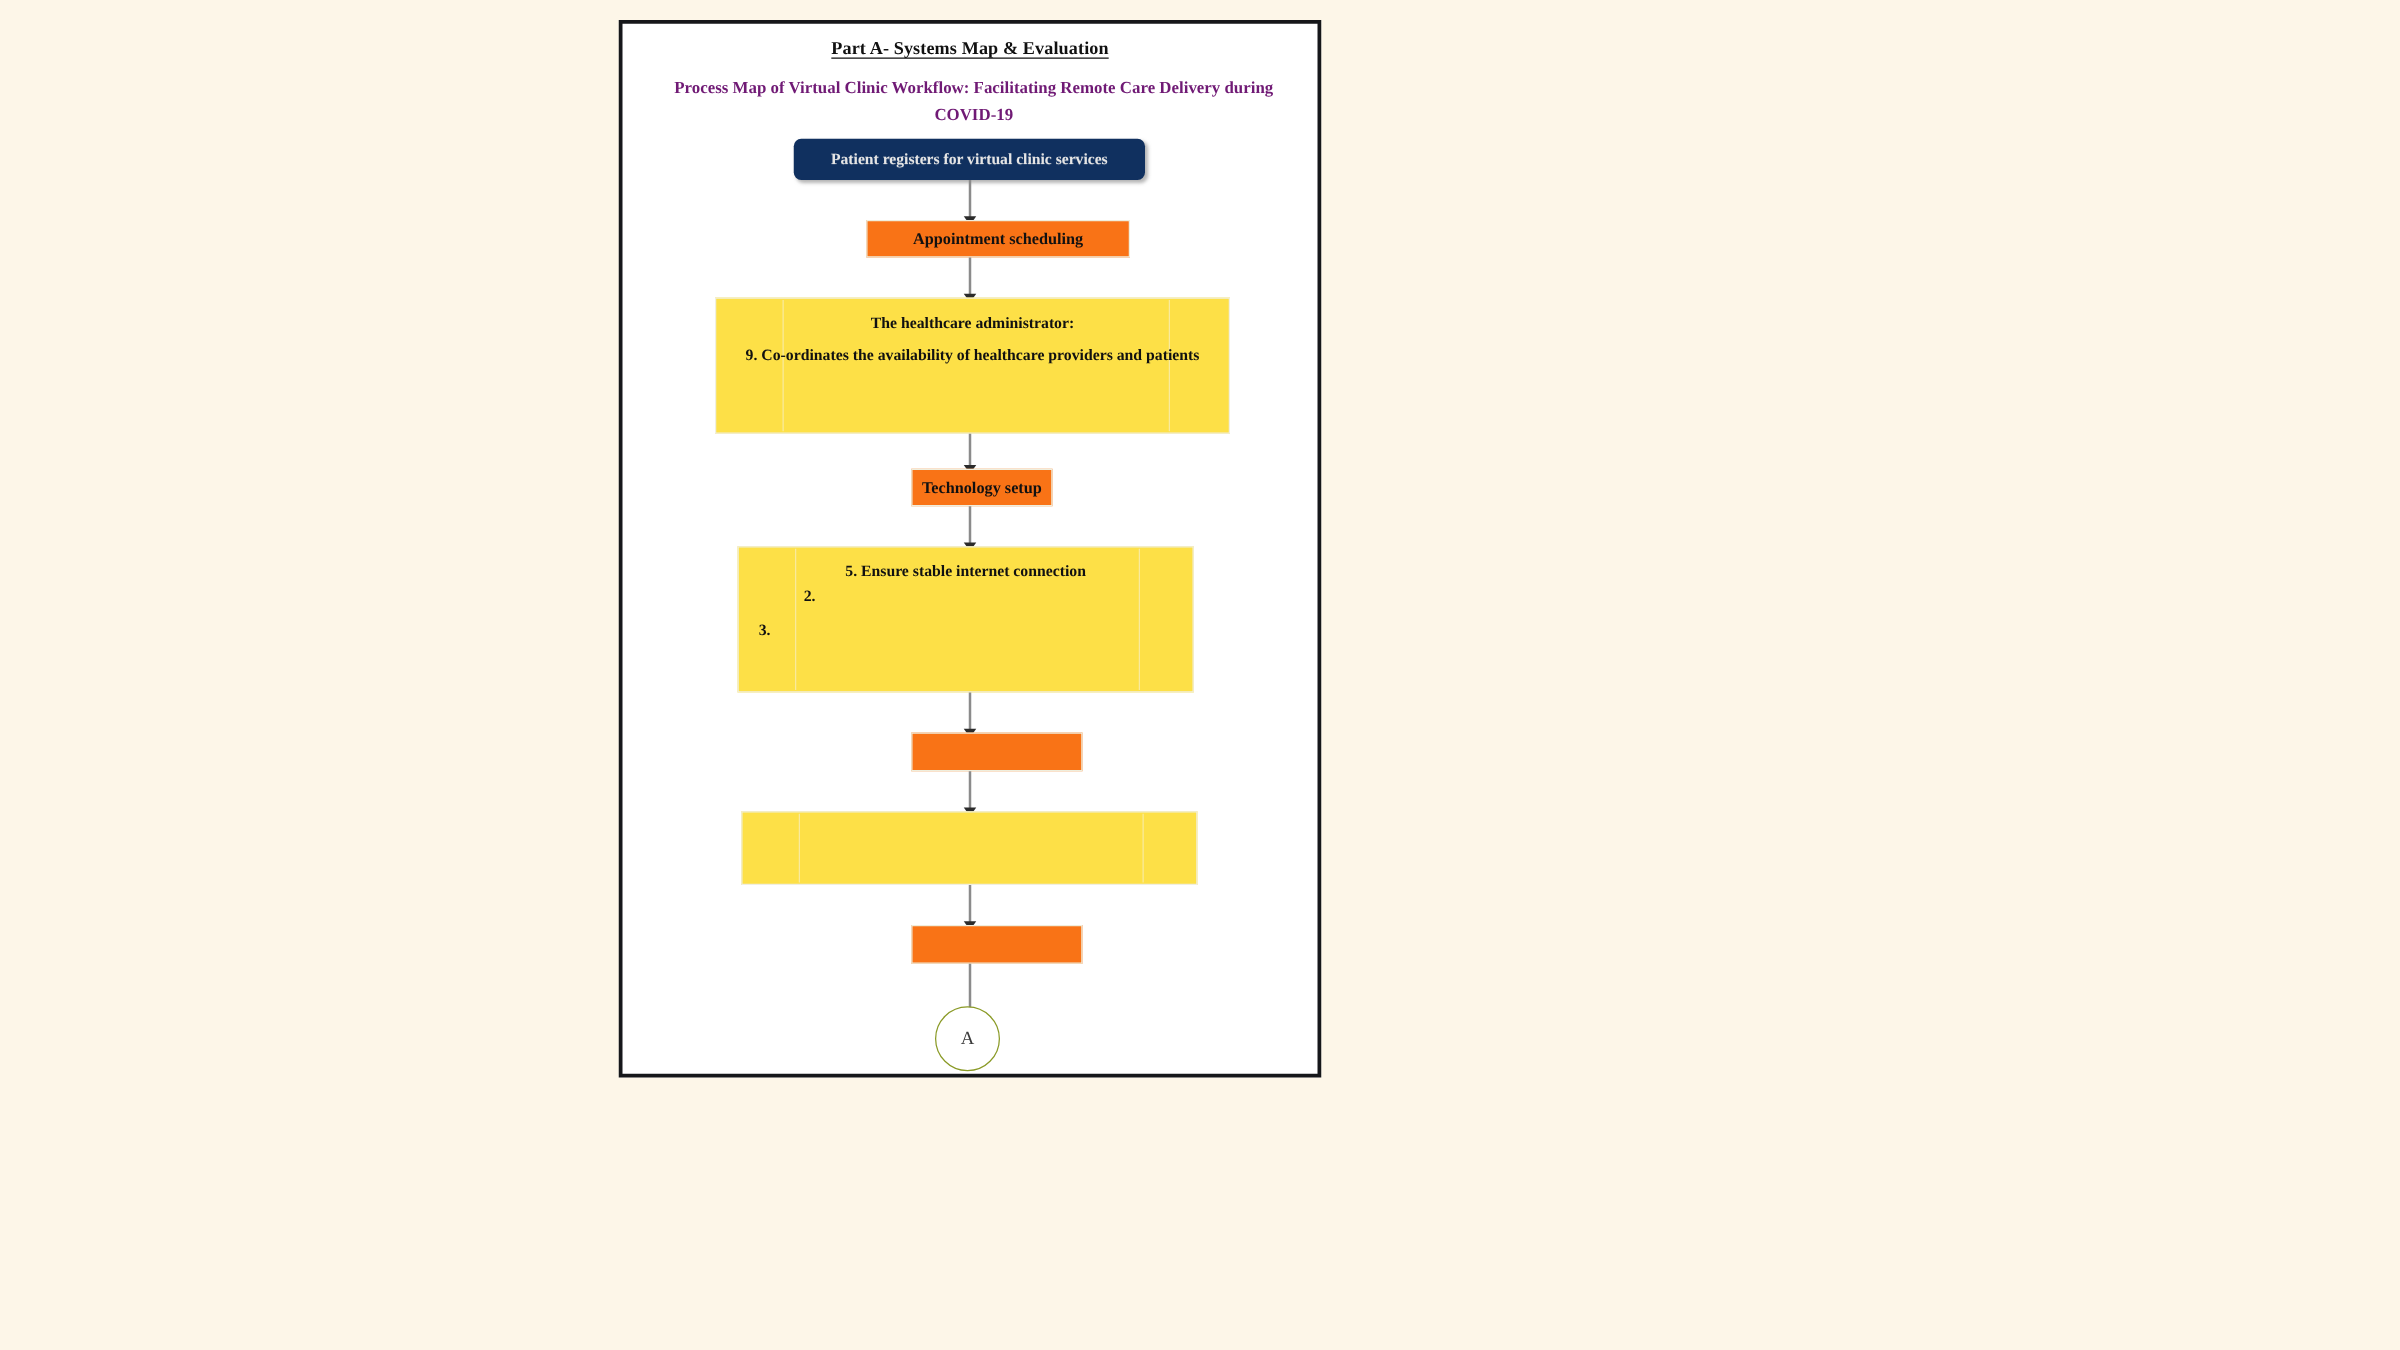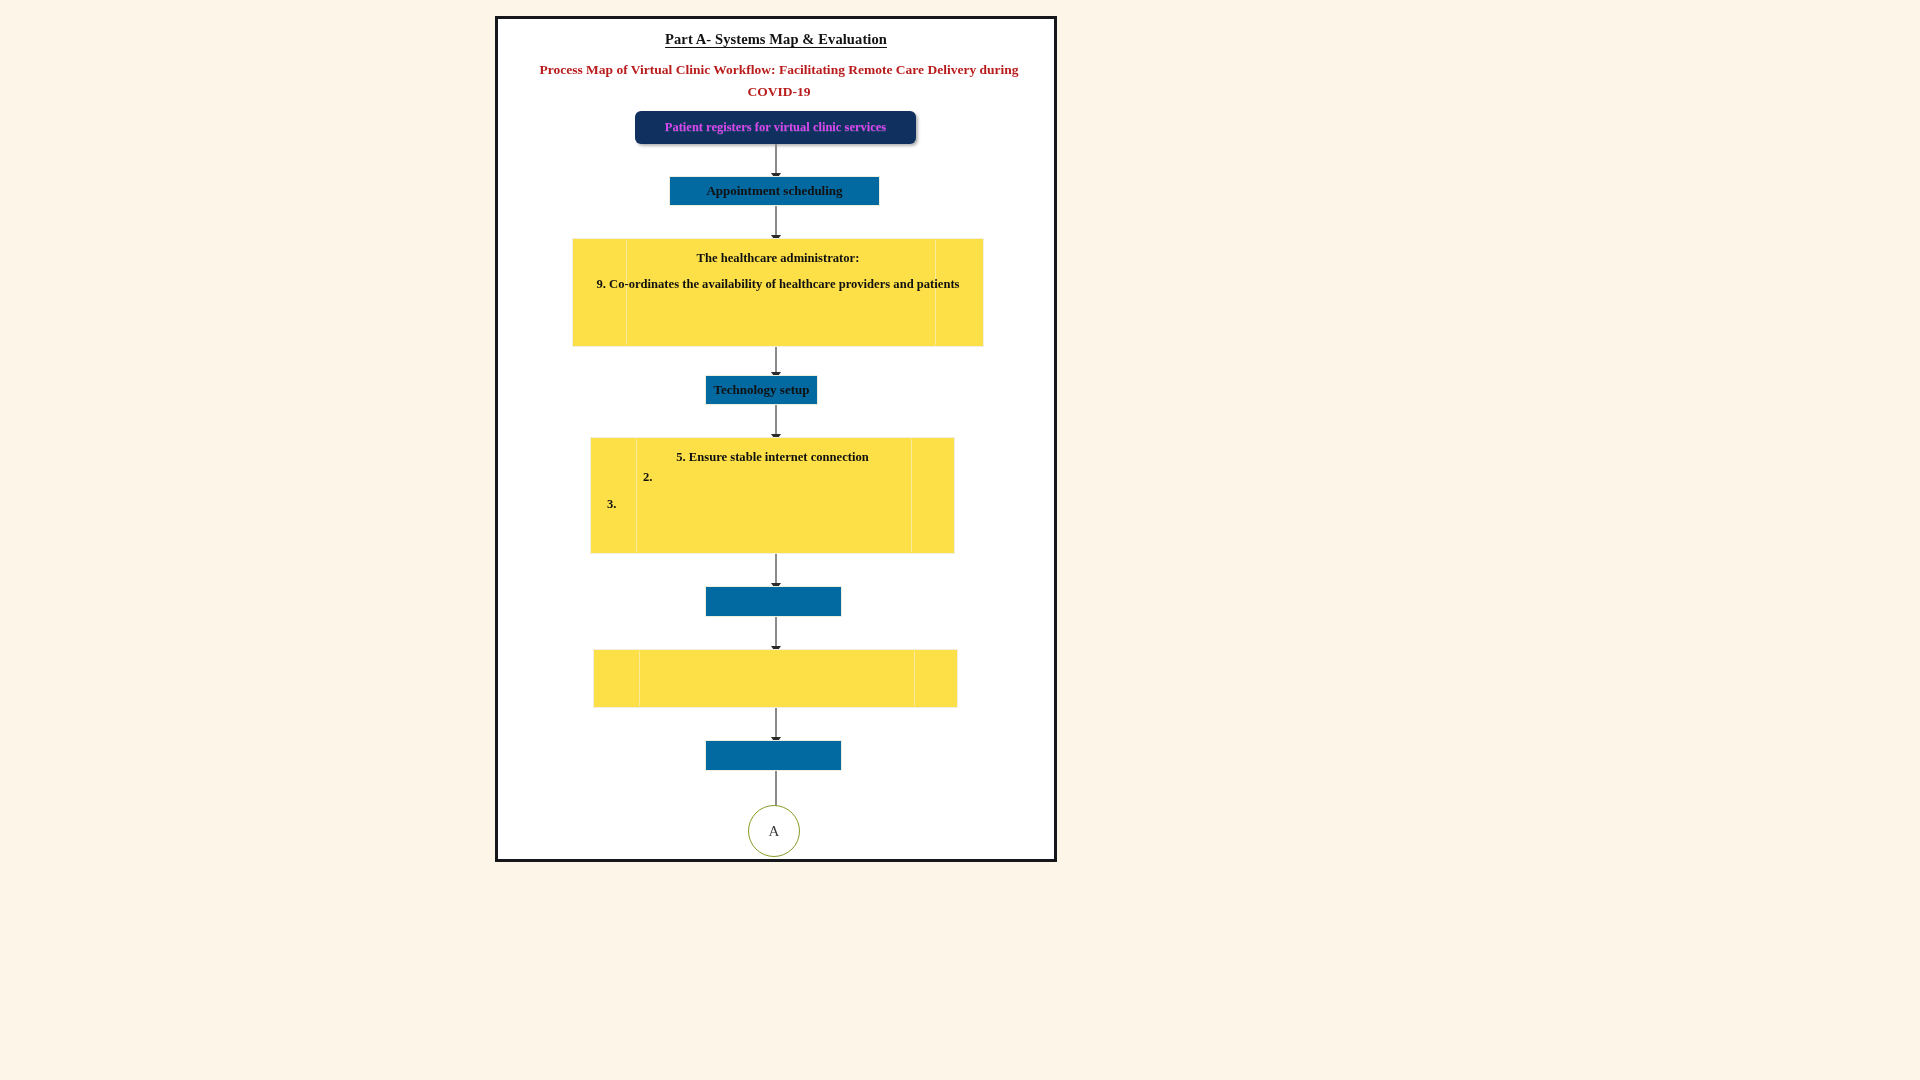--- a/index.html
+++ b/index.html
@@ -40,43 +40,44 @@
   .heading-main span.u {
     text-decoration: underline;
     text-underline-offset: 2.5px;
   }
   .heading-sub {
     position: absolute;
     left: 26px; top: 40px; width: 510px;
     text-align: center;
     font-size: 13.5px;
     font-weight: bold;
-    color: #b91c1c;
+    color: #701a75;
     line-height: 22px;
   }
   
   .node {
     position: absolute;
     display: flex;
     align-items: flex-start;
     justify-content: center;
     font-weight: bold;
     color: #111111;
     text-align: center;
   }
   .node-navy {
     background: #10305f;
     border-radius: 6px;
     box-shadow: 2px 2px 3px rgba(120,120,120,0.55);
     align-items: center;
   }
   .node-green {
-    background: #0369a1;
+    background: #f97316;
     border: 1px solid #efeedd;
     align-items: center;
+    margin-left: 24px;
   }
   .node-teal {
     background: #fde047;
     border: 1px solid #f0efe0;
   }
   
   .vdiv {
     position: absolute;
     top: 1px; bottom: 1px;
     width: 1px;
@@ -111,21 +112,21 @@
   
   .node-text {
     width: 100%;
     padding: 0 6px;
   }
   .nt-line { line-height: 26px; }
   .nt-title { line-height: 30px; }
   .navy-label {
     width: 100%;
     font-size: 12.5px;
-    color: #d946ef;
+    color: #e5e5e5;
     text-shadow: 0 1px 0 rgba(255,255,255,0.12);
   }
   .green-label {
     width: 100%;
     font-size: 13px;
   }
   .teal-list {
     position: relative;
     width: 100%;
     padding-top: 6px;

